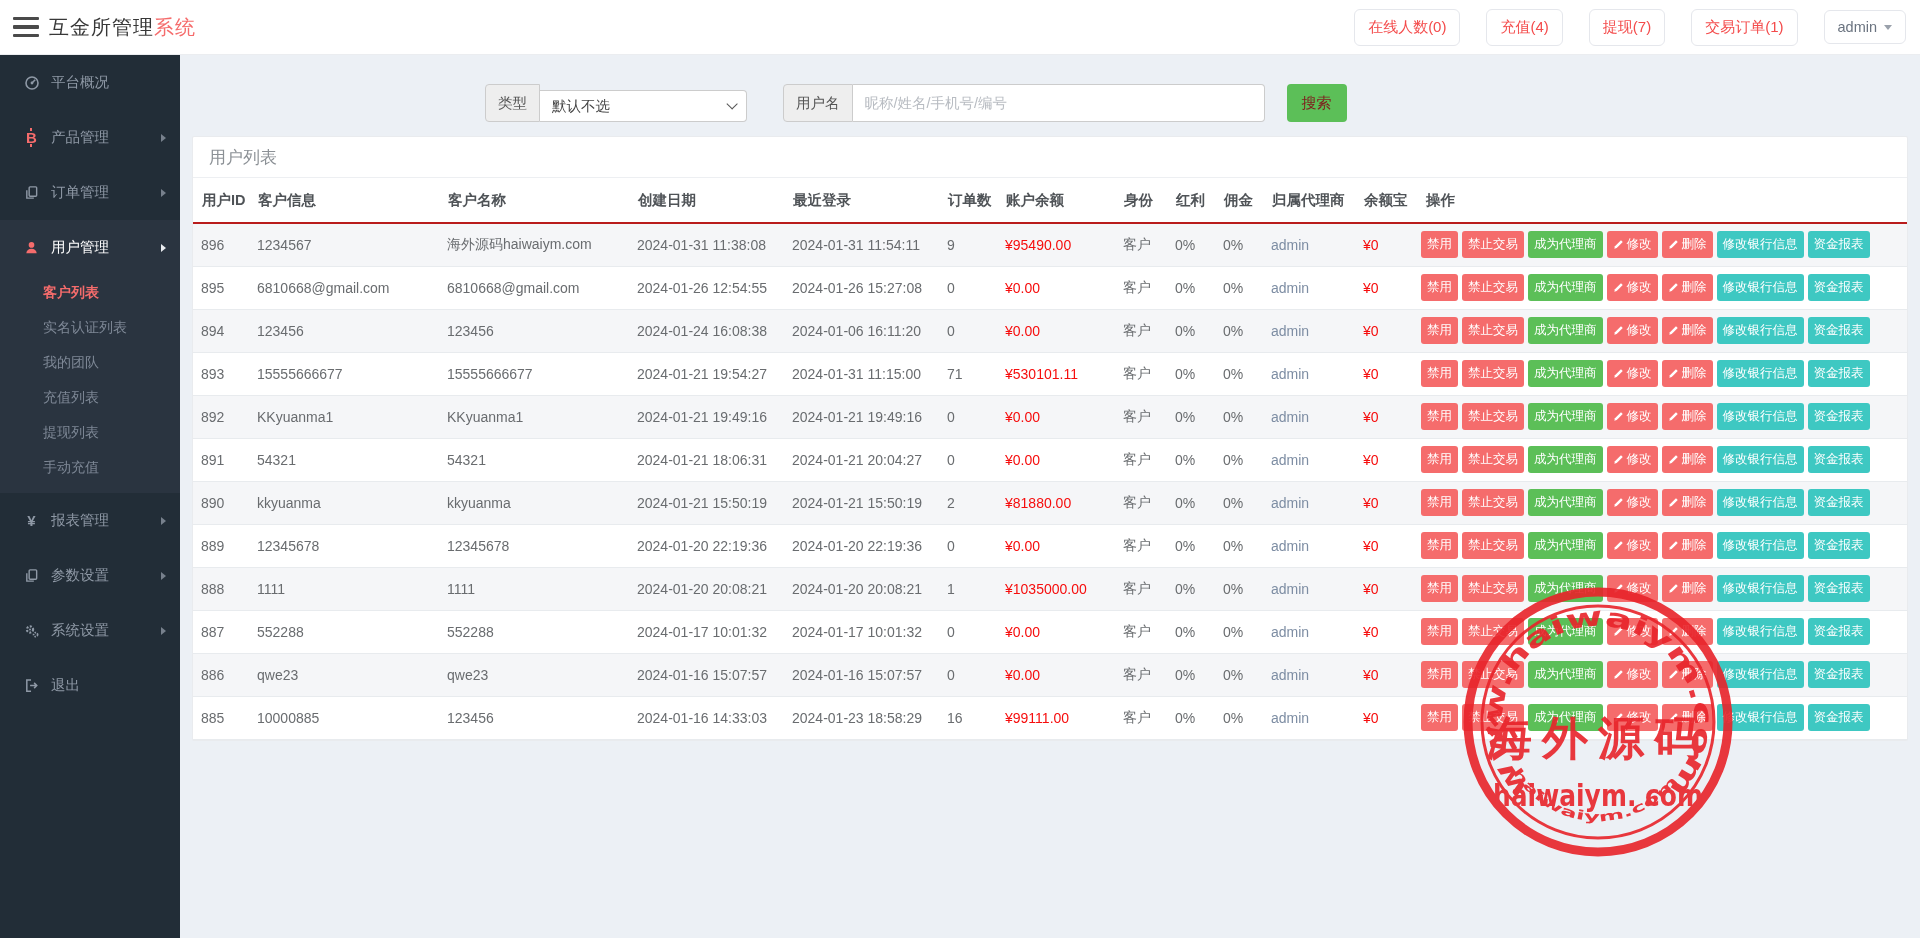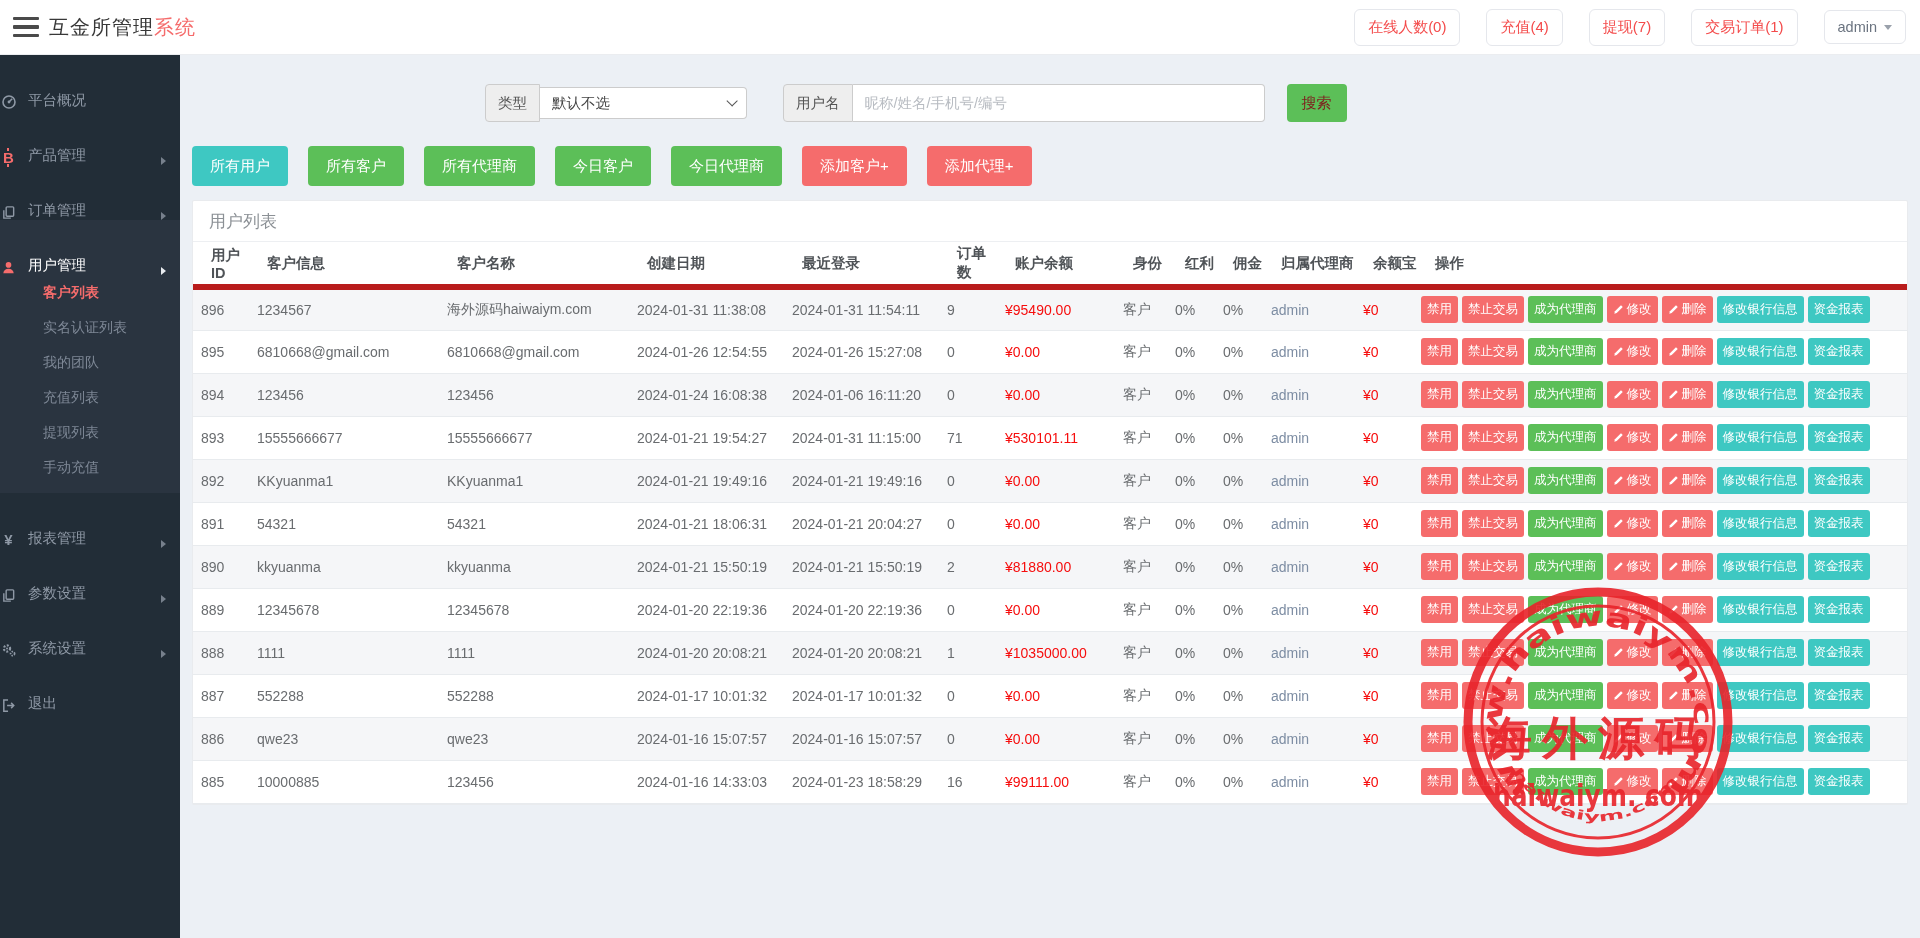--- a/index.html
+++ b/index.html
@@ -17,22 +17,22 @@
   .topbar-right { margin-left:auto; display:flex; align-items:center; gap:26px; margin-right:14px; }
   .top-badge { border:1px solid #e5e7ec; background:#fff; border-radius:6px; padding:8px 13px;
                font-size:15px; color:#f44b4b; cursor:pointer; }
   .admin-menu { border:1px solid #e5e7ec; background:#fff; border-radius:6px; padding:8px 13px;
                 font-size:14.5px; color:#6b7480; cursor:pointer; display:flex; align-items:center; gap:7px; }
   .caret-down { width:0; height:0; border-left:4.5px solid transparent; border-right:4.5px solid transparent;
                 border-top:5px solid #9aa1ab; }
 
   
   .sidebar { position:fixed; top:55px; left:0; width:180px; height:883px; background:#222d37; z-index:10; }
-  .side-item { display:flex; align-items:flex-end; height:55px; padding:0 14px 0 0; cursor:pointer;
-               color:#8f99a6; font-size:14.5px; }
+  .side-item { display:flex; align-items:center; height:55px; padding:0 14px 0 0; cursor:pointer;
+               color:#8f99a6; font-size:14.5px;margin-left:23px; }
   .side-item .s-icon { width:17px; margin-right:11px; display:inline-flex; justify-content:center; color:#8f99a6; }
   .side-item .lbl { flex:1; }
   .caret-right { width:0; height:0; border-top:4.5px solid transparent; border-bottom:4.5px solid transparent;
                  border-left:5px solid #77808c; }
   .grp-active { background:#2a3440; }
   .grp-active > .side-item { color:#fff; }
   .grp-active > .side-item .s-icon { color:#f56c6c; }
   .grp-active > .side-item .caret-right { border-left-color:#e8ebef; }
   .submenu { padding-bottom:8px; }
   .sub-item { height:35px; display:flex; align-items:center; padding-left:43px; font-size:14px;
@@ -40,21 +40,21 @@
   .sub-item.active { color:#f56c6c; font-weight:bold; }
   .icon-red { color:#f56c6c !important; }
   .bitcoin-b { font-weight:bold; font-size:15px; position:relative; line-height:1; }
   .bitcoin-b::before { content:""; position:absolute; left:4px; top:-2px; width:1.6px; height:3px; background:currentColor; }
   .bitcoin-b::after  { content:""; position:absolute; left:4px; bottom:-2px; width:1.6px; height:3px; background:currentColor; }
   .yen-glyph { font-size:15px; font-weight:bold; }
 
   
   .content { position:absolute; left:180px; top:55px; width:1740px; height:883px; padding:0 12px; }
 
-  .filter-bar { display:flex; align-items:center; margin:29px 0 0 293px; height:38px; }
+  .filter-bar { display:flex; align-items:flex-end; margin:29px 0 0 293px; height:38px; }
   .addon { background:#eee; border:1px solid #ccc; color:#555; font-size:14.5px; height:38px;
            display:flex; align-items:center; padding:0 12px; border-radius:4px 0 0 4px; }
   .type-select { width:207px; height:32px; border:1px solid #ccc; border-left:none; border-radius:0 4px 4px 0;
                  background:#fff; display:flex; align-items:center; padding:0 12px; font-size:14.5px; color:#444;
                  cursor:pointer; }
   .type-select .sel-caret { margin-left:auto; width:8px; height:8px; border-right:1.8px solid #555;
                             border-bottom:1.8px solid #555; transform:rotate(45deg) translateY(-3px); }
   .group-gap { width:36px; }
   .name-input { width:412px; height:38px; border:1px solid #ccc; border-left:none; border-radius:0 4px 4px 0;
                 padding:0 12px; font-size:14.5px; color:#444; outline:none; }
@@ -66,22 +66,22 @@
   .tb-btn { height:40px; padding:0 18px; border:none; border-radius:4px; color:#fff; font-size:15px; cursor:pointer; }
   .tb-teal { background:#3ec8c2; }
   .tb-green { background:#5cbf58; }
   .tb-red { background:#f56c6c; }
 
   .panel { background:#fff; margin-top:14px; border:1px solid #e9ebee; border-radius:2px; }
   .panel-title { height:41px; display:flex; align-items:center; padding-left:16px; font-size:17px;
                  color:#8b9095; border-bottom:1px solid #edeff2; }
 
   table.user-table { width:100%; border-collapse:collapse; table-layout:fixed; }
-  .user-table th { height:45px; text-align:left; font-size:14.5px; color:#4f5357; padding-left:18px;
-                   border-bottom:6px solid #b91c1c; font-weight:bold; }
+  .user-table th { height:45px; text-align:left; font-size:14.5px; color:#4f5357; padding-left:9px;
+                   border-bottom:2px solid #b91c1c; font-weight:bold; }
   .user-table td { height:43px; font-size:14px; color:#696c6f; padding-left:8px;
                    border-bottom:1px solid #e8ebee; white-space:nowrap; overflow:hidden; }
   .user-table tbody tr:nth-child(odd) { background:#f5f6f8; }
   .user-table th:nth-child(1){width:56px;}  .user-table th:nth-child(2){width:190px;}
   .user-table th:nth-child(3){width:190px;} .user-table th:nth-child(4){width:155px;}
   .user-table th:nth-child(5){width:155px;} .user-table th:nth-child(6){width:58px;}
   .user-table th:nth-child(7){width:118px;} .user-table th:nth-child(8){width:52px;}
   .user-table th:nth-child(9){width:48px;}  .user-table th:nth-child(10){width:48px;}
   .user-table th:nth-child(11){width:92px;} .user-table th:nth-child(12){width:62px;}
   .user-table td.red { color:#f60d0d; }
@@ -215,29 +215,20 @@
     <div class="type-select">
       <span>默认不选</span>
       <span class="sel-caret"></span>
     </div>
     <div class="group-gap"></div>
     <div class="addon">用户名</div>
     <input class="name-input" placeholder="昵称/姓名/手机号/编号" style="">
     <button class="search-btn">搜索</button>
   </div>
 
-  <div class="toolbar">
-    <button class="tb-btn tb-teal">所有用户</button>
-    <button class="tb-btn tb-green">所有客户</button>
-    <button class="tb-btn tb-green">所有代理商</button>
-    <button class="tb-btn tb-green">今日客户</button>
-    <button class="tb-btn tb-green">今日代理商</button>
-    <button class="tb-btn tb-red">添加客户+</button>
-    <button class="tb-btn tb-red">添加代理+</button>
-  </div>
 
   <div class="panel">
     <div class="panel-title">用户列表</div>
     <table class="user-table">
       <thead>
           <tr>
             <th>用户ID</th>
             <th>客户信息</th>
             <th>客户名称</th>
             <th>创建日期</th>

